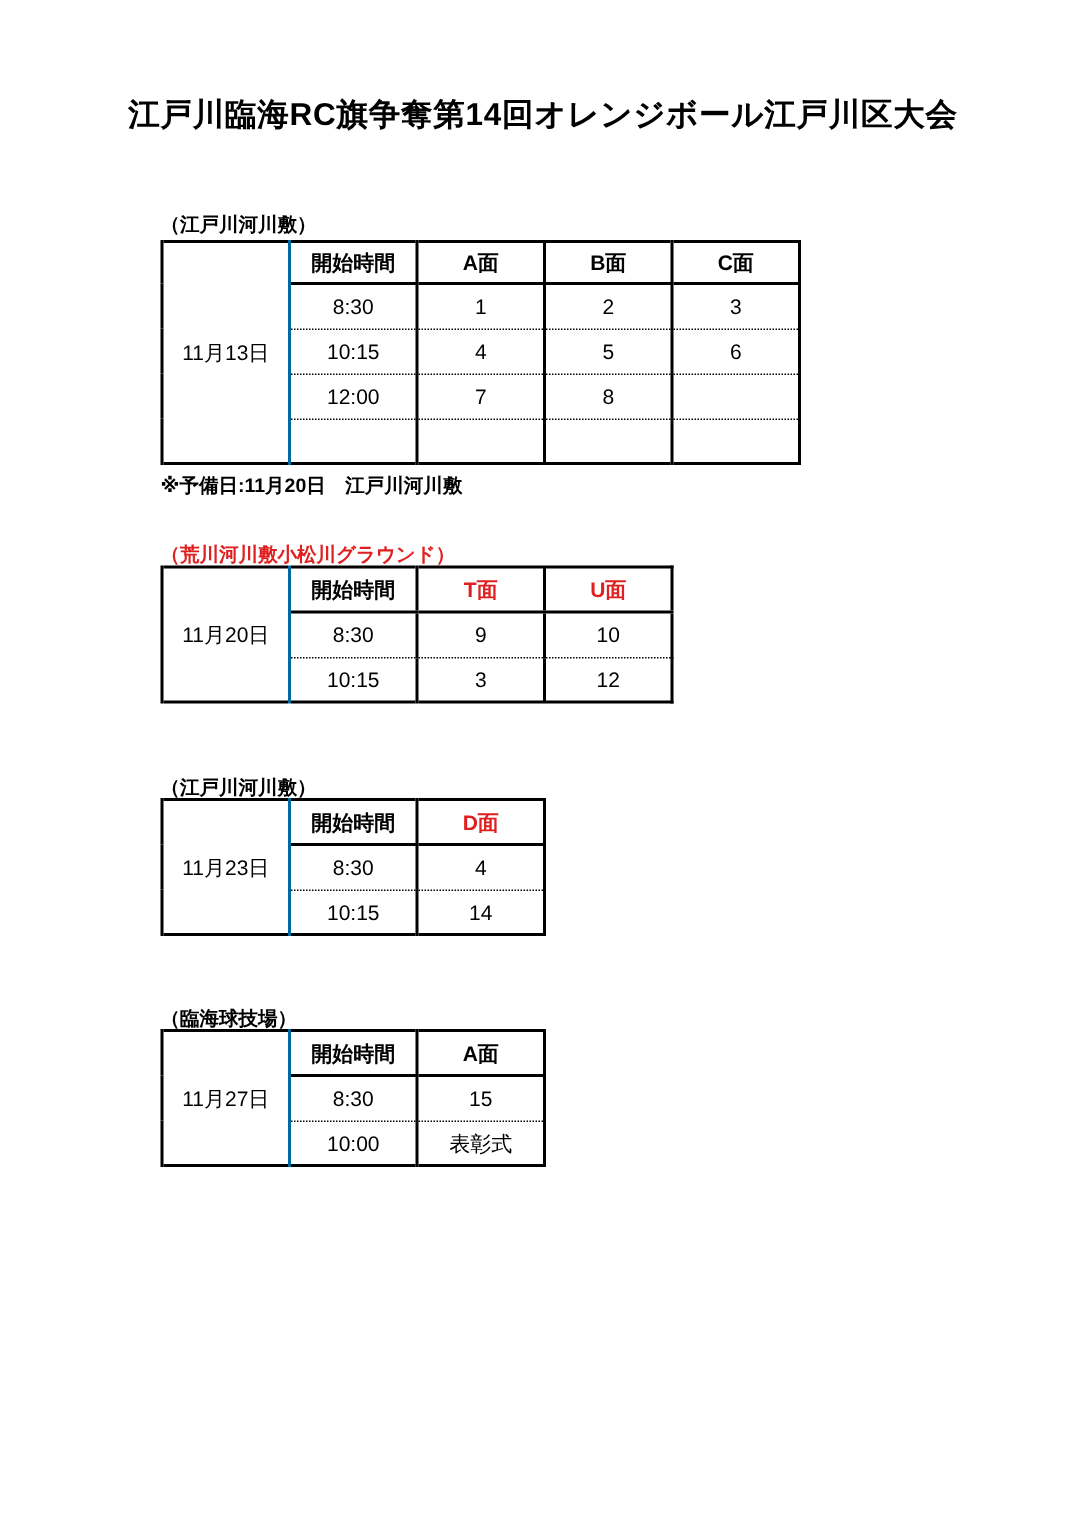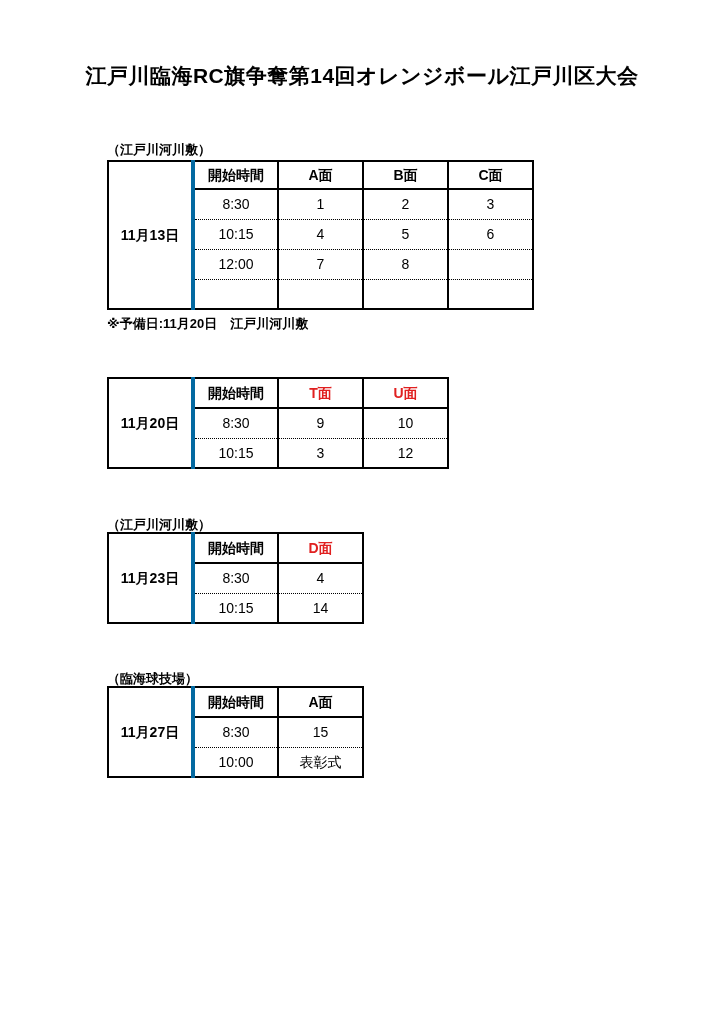--- a/index.html
+++ b/index.html
@@ -38,22 +38,22 @@
     border-left:2px solid #000;
     overflow:hidden; white-space:nowrap;
   }
   table.sched th {
     font-weight:bold;
     border-bottom:2px solid #000;
     height:30px;
   }
   table.t1 th { height:28px; }
   table.sched td.date {
-    font-weight:bold;
-    border-right:4px solid #0369a1;
+    font-weight:normal;
+    border-right:2px solid #0369a1;
     border-radius:16px;
   }
   table.sched tr.body td { height:30px; font-weight:normal; }
   table.sched tr.body + tr.body td { border-top:1px dotted #000; }
 
   .red { color:var(--accent-red, #e02020); }
 </style>
 </head>
 <body>
 
@@ -92,20 +92,21 @@
     <tr class="body">
       <td></td>
       <td></td>
       <td></td>
       <td></td>
     </tr>
   </tbody>
     </table>
   <div class="note">※予備日:11月20日　江戸川河川敷</div>
 
+  <div class="venue-label red" style="top:361px;">（荒川河川敷小松川グラウンド）</div>
   <table class="sched" style="top:377px;">
     <tbody>
         <tr>
       <td class="date" rowspan="3">11月20日</td>
       <th>開始時間</th>
       <th class="red">T面</th>
       <th class="red">U面</th>
     </tr>
     <tr class="body">
       <td>8:30</td>

